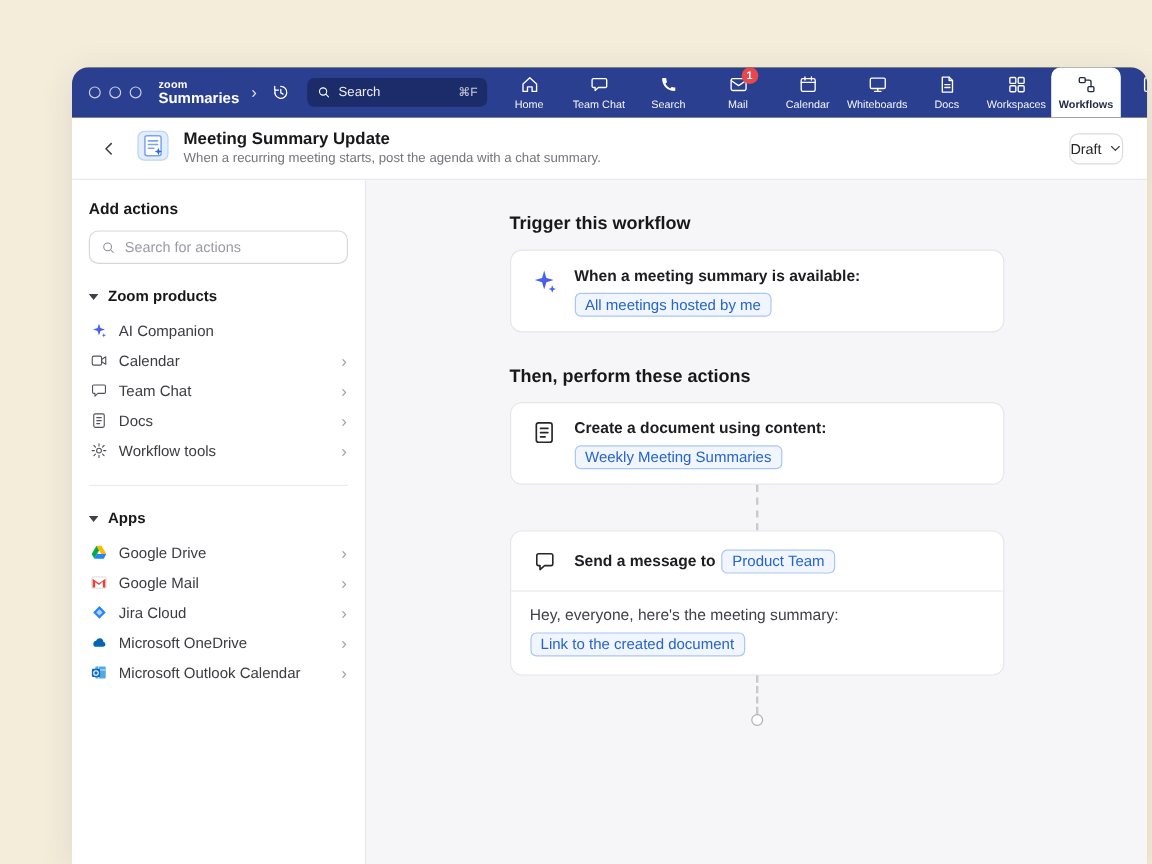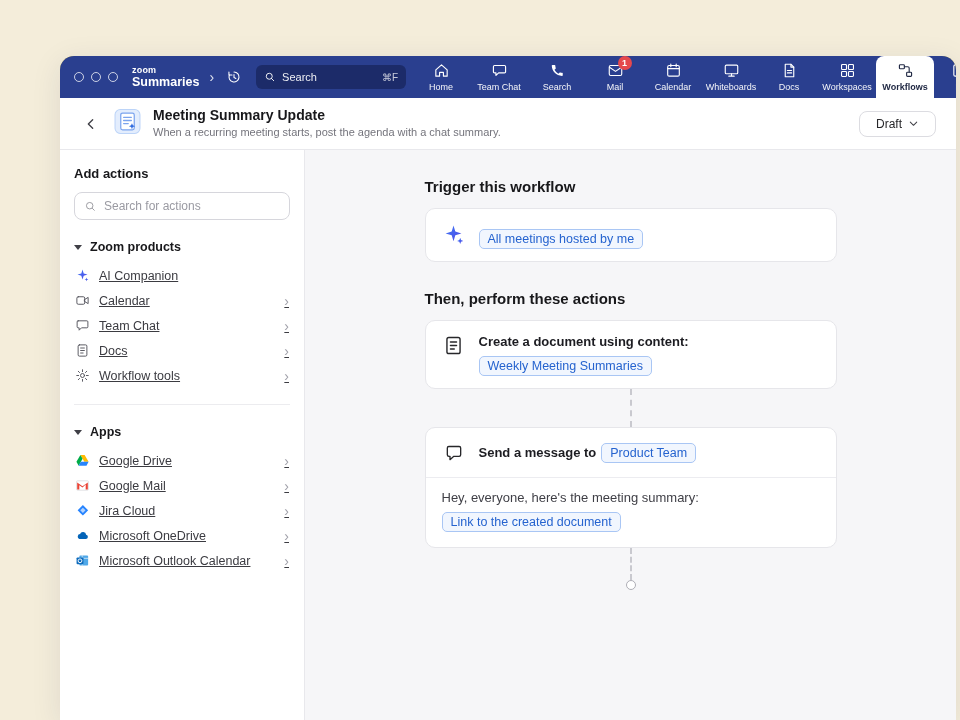--- a/index.html
+++ b/index.html
@@ -56,21 +56,21 @@
     height:52px; flex:0 0 52px; background:#fff; border-bottom:1px solid #e8e8ec;
     display:flex; align-items:center; padding:0 20px; gap:12px;
   }
   .back-btn{ width:22px; height:22px; display:flex; align-items:center; justify-content:center;
     font-size:20px; color:#52525b; cursor:pointer; }
   .wf-titles{ line-height:1.25; }
   .wf-title{ font-size:14px; font-weight:700; color:#18181b; }
   .wf-subtitle{ font-size:11px; color:#74747c; margin-top:2px; }
   .draft-btn{
     margin-left:auto; display:flex; align-items:center; gap:6px; font-size:12px;
-    color:#27272a; border:1px solid #dcdce1; border-radius:8px; padding:5px 16px;
+    color:#27272a; border:1px solid #dcdce1; border-radius:8px; padding:5px 0;
     background:#fff; cursor:pointer;
   }
   
   .body{ flex:1; display:flex; min-height:0; }
   .sidebar{
     width:245px; flex:0 0 245px; background:#fff; border-right:1px solid #e8e8ec;
     padding:16px 14px 0;
   }
   .sb-heading{ font-size:13px; font-weight:700; color:#18181b; margin-bottom:11px; }
   .sb-search{
@@ -82,21 +82,21 @@
     border:none; outline:none; flex:1; font-size:12px; color:#27272a;
     font-family:"Liberation Sans", sans-serif; background:transparent;
   }
   .sb-search input::placeholder{ color:#9a9aa2; }
   .section-head{ display:flex; align-items:center; gap:8px; margin:20px 0 9px; cursor:pointer; }
   .caret{ width:0; height:0; border-left:4px solid transparent; border-right:4px solid transparent;
     border-top:5px solid #3f3f46; }
   .section-label{ font-size:12.5px; font-weight:700; color:#18181b; }
   .sb-item{
     height:25px; display:flex; align-items:center; gap:9px; font-size:12.5px;
-    color:#3b3b41; cursor:pointer; padding:0 1px; border-radius:6px;text-decoration:underline;
+    color:#3b3b41; cursor:pointer; padding:0 1px; border-radius:6px;
   }
   .sb-item svg{ width:15px; height:15px; flex:0 0 auto; }
   .sb-item .g-stroke{ stroke:#52525b; fill:none; stroke-width:1.5; stroke-linecap:round; stroke-linejoin:round; }
   .chev{ margin-left:auto; color:#a1a1aa; font-size:14px; line-height:1; }
   .sb-divider{ height:1px; background:#ececef; margin:16px 0 2px; }
   
   .canvas{ flex:1; background:#f6f6f8; overflow:auto; padding-top:28px; }
   .col{ width:412px; margin:0 auto; }
   .c-heading{ font-size:15px; font-weight:700; color:#18181b; margin-bottom:13px; }
   .card{ background:#fff; border:1px solid #e6e6ea; border-radius:10px; }
@@ -395,20 +395,21 @@
 
         <div class="card">
           <div class="card-row">
             <span class="card-icon">
               <svg viewBox="0 0 24 24" width="24" height="24">
                   <path fill="url(#aigrad)" d="M11.5 2.5 13.3 8.6l6.1 1.8-6.1 1.8-1.8 6.1-1.8-6.1-6.1-1.8 6.1-1.8z"></path>
                   <path fill="url(#aigrad)" d="M18.2 14.8l.85 2.25 2.25.85-2.25.85-.85 2.25-.85-2.25-2.25-.85 2.25-.85z"></path>
                 </svg>
             </span>
             <div>
+              <div class="card-title">When a meeting summary is available:</div>
               <span class="chip">All meetings hosted by me</span>
             </div>
           </div>
         </div>
 
         <div class="gap26"></div>
 
         <div class="c-heading">Then, perform these actions</div>
 
         <div class="card">

